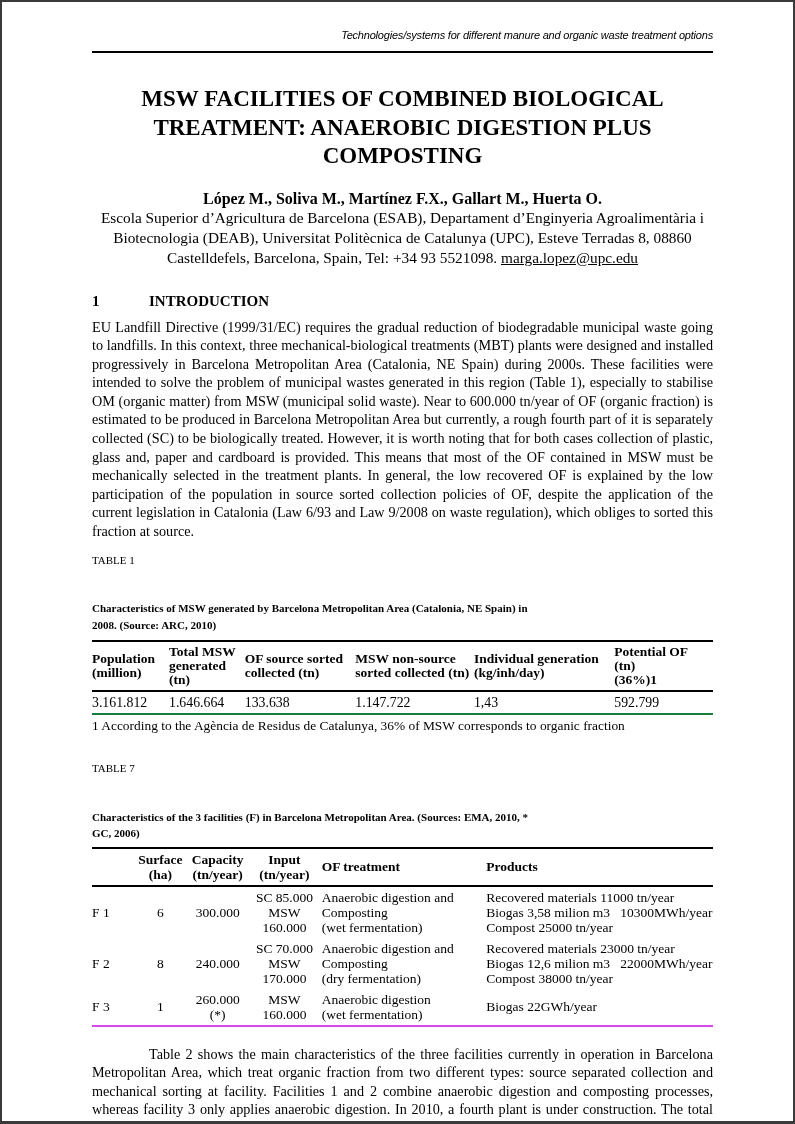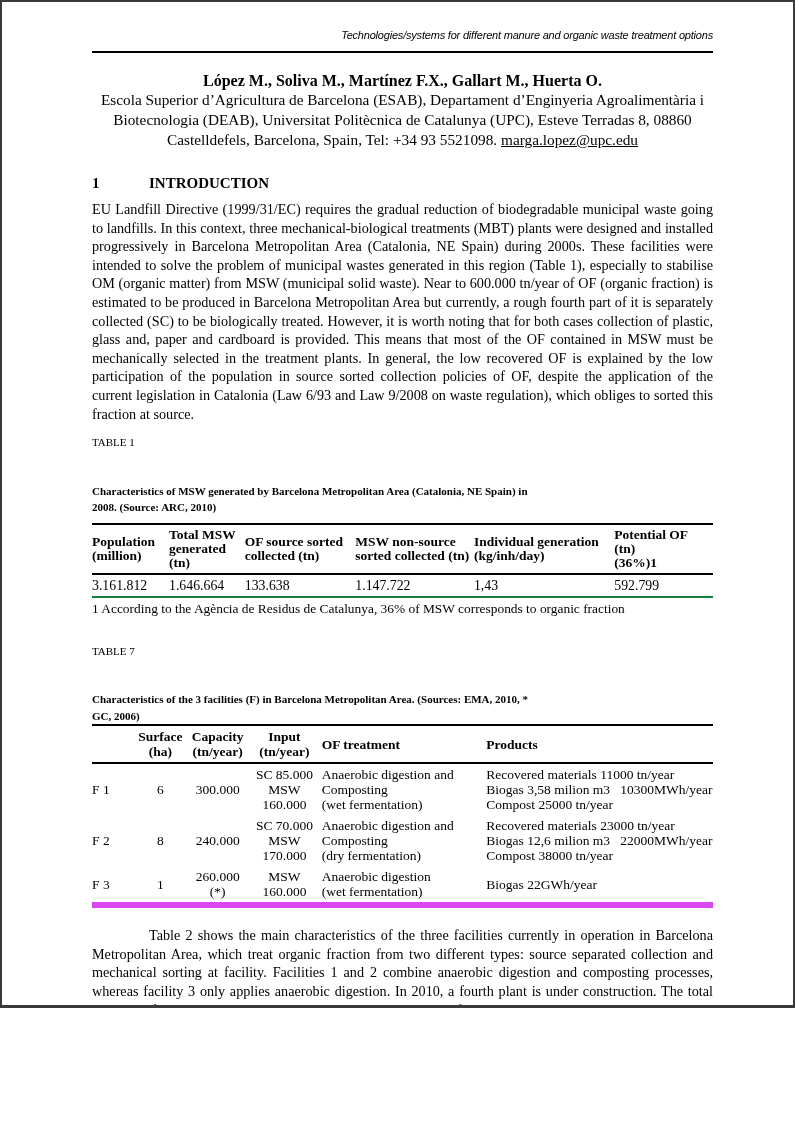--- a/index.html
+++ b/index.html
@@ -1,17 +1,17 @@
 <!DOCTYPE html>
 <html><head>
 <meta charset="utf-8">
 <style>
   html,body { margin:0; padding:0; background:#ffffff; }
   .page {
-    width:795px; height:1008px; box-sizing:border-box;
+    width:795px; height:1124px; box-sizing:border-box;
     background:#ffffff; color:#000;
     border:2px solid #3a3a3a; border-bottom-width:3px;
     padding:27px 80px 0 90px;
     font-family:"Liberation Serif","DejaVu Serif",serif;
     overflow:hidden; position:relative;
   }
   .running-header {
     text-align:right;
     font-family:"Liberation Sans","DejaVu Sans",sans-serif;
     font-style:italic; font-size:11px; line-height:13px;
@@ -40,39 +40,42 @@
   .t1 { margin-top:7px; border-top:2px solid #000; }
   .t1 thead tr { border-bottom:2px solid #000; }
   .t1 tbody tr { border-bottom:2px solid #15803d; }
   .t1 th, .t1 td {
     text-align:left; vertical-align:middle; white-space:pre-line;
     font-size:13.5px; line-height:14px; padding:3px 2px 3px 0;
   }
   .t1 td { font-size:13.8px; line-height:15px; }
   .footnote { font-size:13.4px; line-height:16px; margin-top:3px; }
 
-  .t2 { border-top:2px solid #000; border-bottom:6px solid #d946ef; }
+  .t2 { margin-top:5px; border-top:2px solid #000; border-bottom:2px solid #d946ef; }
   .t2 thead tr { border-bottom:2px solid #000; }
   .t2 th, .t2 td {
     vertical-align:middle; white-space:pre-line;
     font-size:13.5px; line-height:15px; padding:3px 0;
   }
   .t2 th { font-weight:bold; }
   .ctr { text-align:center; }
   .lft { text-align:left; padding-left:4px; }
   .fac { text-align:left; padding-left:4px; }
 </style>
 </head>
 <body>
 
 <div class="page">
 
   <div class="running-header">Technologies/systems for different manure and organic waste treatment options</div>
   <div class="header-rule"></div>
 
+  <h1 class="title">MSW FACILITIES OF COMBINED BIOLOGICAL
+TREATMENT: ANAEROBIC DIGESTION PLUS
+COMPOSTING</h1>
 
   <div class="authors">López M., Soliva M., Martínez F.X., Gallart M., Huerta O.</div>
 
   <div class="affiliation"><span>Escola Superior d’Agricultura de Barcelona (ESAB), Departament d’Enginyeria Agroalimentària i
 Biotecnologia (DEAB), Universitat Politècnica de Catalunya (UPC), Esteve Terradas 8, 08860
 Castelldefels, Barcelona, Spain, Tel: +34 93 5521098. </span><a class="email">marga.lopez@upc.edu</a></div>
 
   <div class="section-heading">
     <span class="sec-num">1</span><span>INTRODUCTION</span>
   </div>

